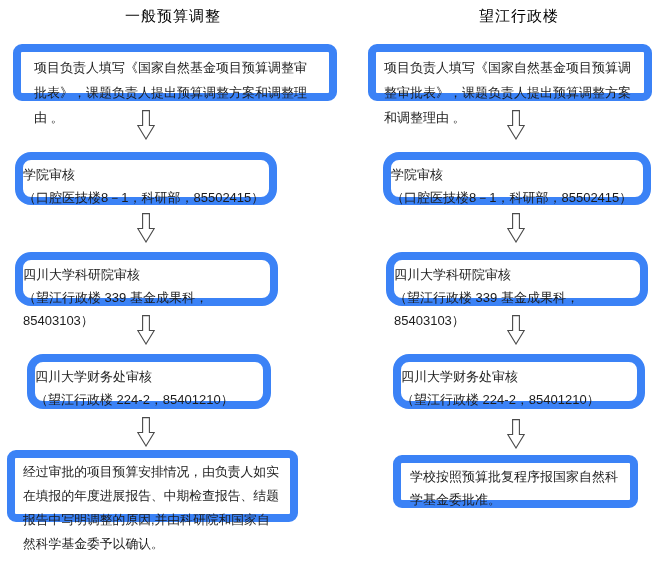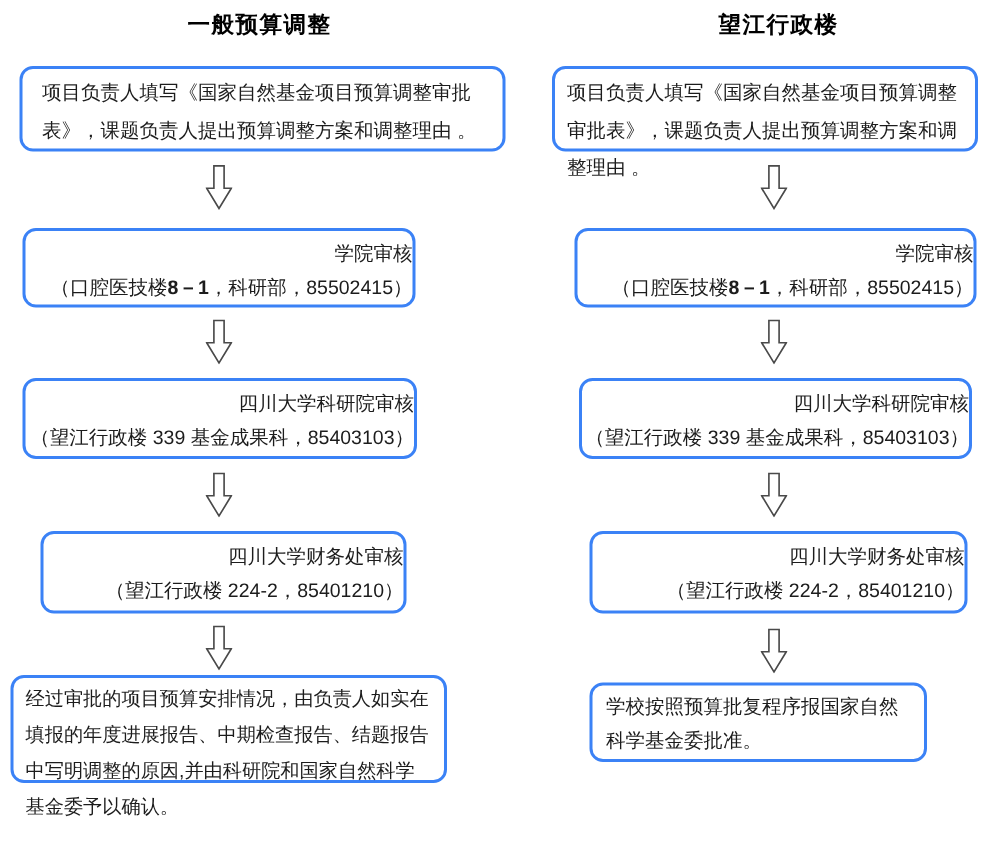--- a/index.html
+++ b/index.html
@@ -7,51 +7,52 @@
     position:relative;
     width:663px;height:574px;
     background:#ffffff;
     font-family:"Liberation Sans", sans-serif;
     color:#1c1c1c;
     overflow:hidden;
   }
   .col-title{
     position:absolute;top:7px;
     text-align:center;
-    font-weight:bold;
+    font-weight:normal;
     font-size:15px;
     color:#000000;
     letter-spacing:1px;
   }
   .box{
     position:absolute;
     box-sizing:border-box;
-    border:2px solid #3b82f6;
+    border:8px solid #3b82f6;
     border-radius:9px;
     background:#ffffff;
     font-size:13px;
     color:#1c1c1c;
   }
   .box.pl{ 
     padding:3px 13px 0 13px;
     line-height:25px;
     text-align:left;
   }
   .box.para5{
     padding:2px 8px 0 8px;
     line-height:24px;
     text-align:left;
     font-size:12.8px;
   }
   .box.ctr{
-    text-align:right;
+    text-align:left;
     padding-top:3px;
     line-height:23px;
+    border-radius:16px;
   }
-  .num-bold{font-weight:bold;}
+  .num-bold{font-weight:normal;}
   .arrow{position:absolute;}
 </style>
 </head>
 <body>
 
 <div class="canvas">
 
   <div class="col-title" style="left:8px;width:330px;">一般预算调整</div>
   <div class="col-title" style="left:385px;width:268px;">望江行政楼</div>
 
@@ -126,17 +127,17 @@
 
   <div class="box ctr" style="left:393px;top:354px;width:252px;height:55px;">
     <div>四川大学财务处审核</div>
     <div>（望江行政楼 224-2，85401210）</div>
   </div>
 
   <svg class="arrow" style="left:507px;top:419px;" width="18" height="30" viewBox="0 0 18 30">
     <path d="M5.6 0.6 H12.4 V15.5 H17.2 L9 29 L0.8 15.5 H5.6 Z" fill="#ffffff" stroke="#4a4a4a" stroke-width="1.1"></path>
   </svg>
 
-  <div class="box para5" style="left:393px;top:455px;width:225px;height:53px;padding:2px 9px 0 9px;font-size:13px;line-height:23px;">
+  <div class="box para5" style="left:393px;top:455px;width:245px;height:53px;padding:2px 9px 0 9px;font-size:13px;line-height:23px;">
     <span>学校按照预算批复程序报国家自然科学基金委批准。</span>
   </div>
 
 </div>
 
 </body></html>

